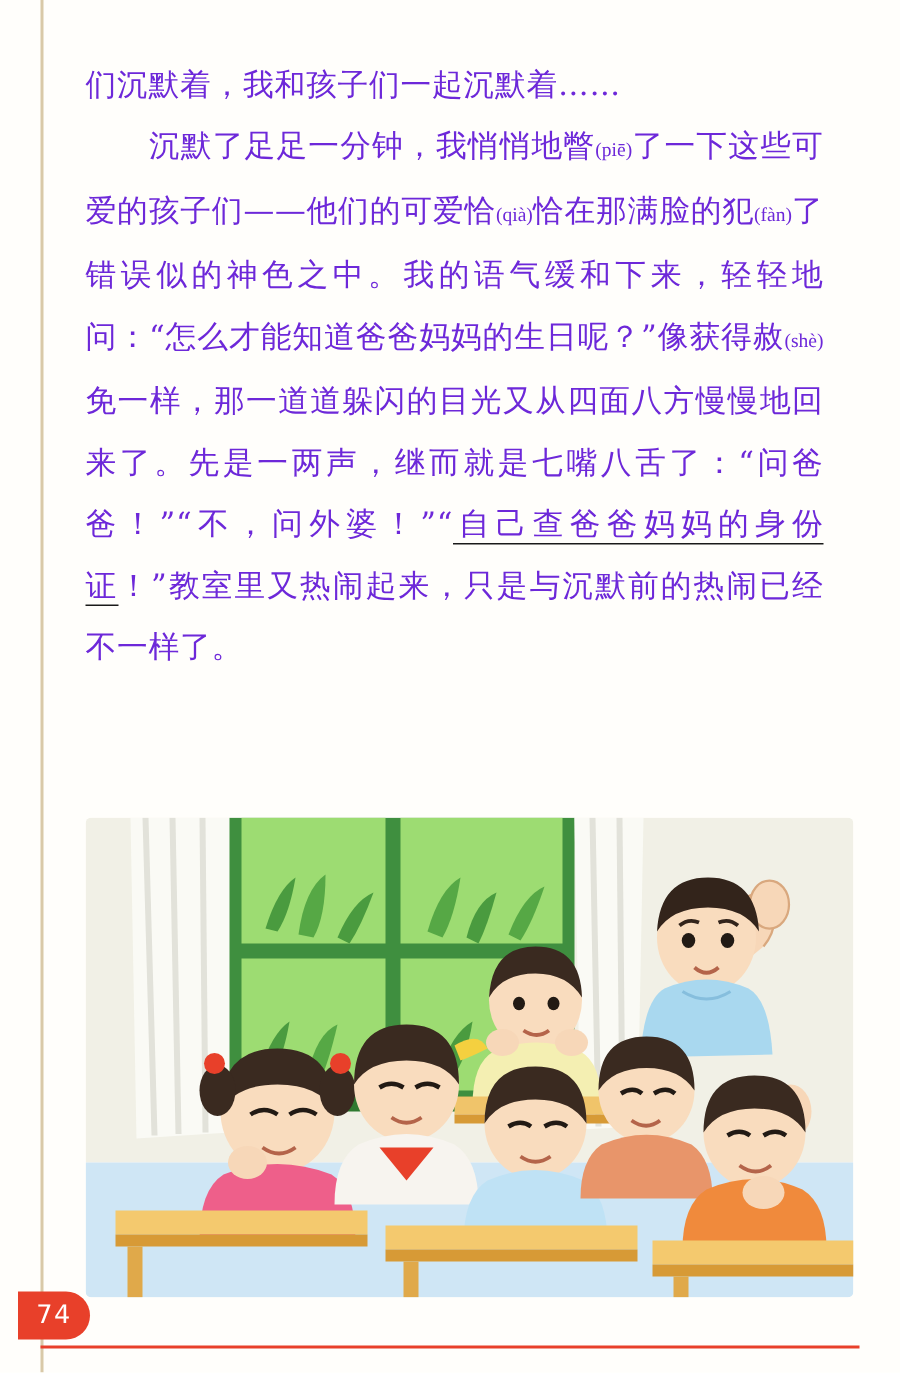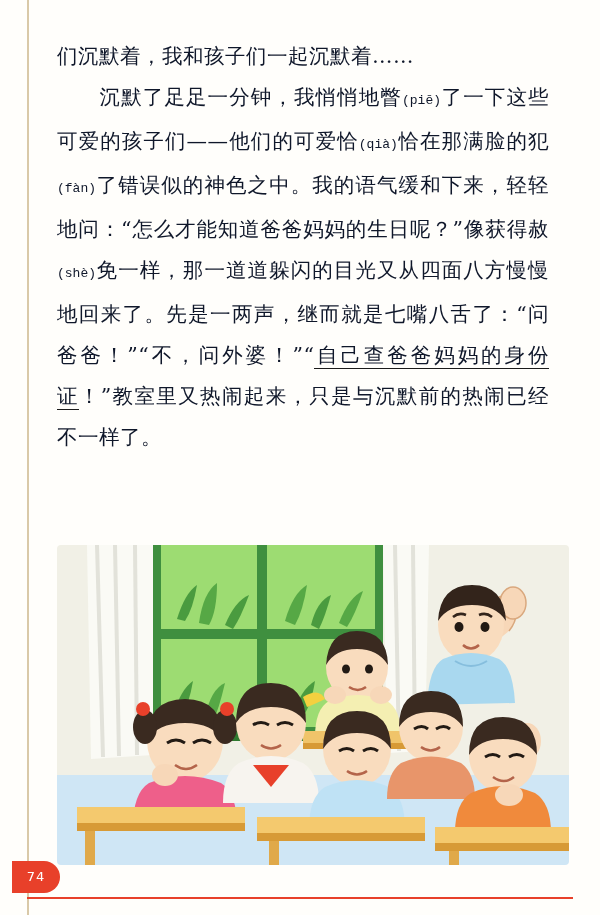--- a/index.html
+++ b/index.html
@@ -38,29 +38,29 @@
   #text-body {
     position: absolute;
     left: 57px;
     top: 36px;
     width: 492px;
   }
   .para {
     font-family: "DejaVu Serif", "Liberation Serif", serif;
     font-size: 20.5px;
     line-height: 41px;
-    color: #0f172a;
+    color: #6d28d9;
     letter-spacing: 0.5px;
     text-align: justify;
     text-justify: inter-character;
     margin: 0;
   }
   .para .indent { display: inline-block; width: 42px; }
   .pinyin {
-    font-family: Liberation Mono, monospace;
+    font-family: Liberation Serif, serif;
     font-size: 13px;
     letter-spacing: 0;
   }
   .underline-word {
     border-bottom: 1.5px solid #1a1a1a;
     padding-bottom: 1px;
   }
 
   
   #illustration {
@@ -77,21 +77,21 @@
   #page-number {
     position: absolute;
     left: 12px;
     bottom: 22px;
     width: 48px;
     height: 32px;
     background: #e8402a;
     border-radius: 0 16px 16px 0;
     color: #ffffff;
     font-family: "DejaVu Sans", "Liberation Sans", sans-serif;
-    font-size: 13px;
+    font-size: 17px;
     line-height: 32px;
     text-align: center;
     letter-spacing: 1px;
   }
   .footer-rule {
     position: absolute;
     left: 27px;
     bottom: 16px;
     width: 546px;
     height: 2px;

